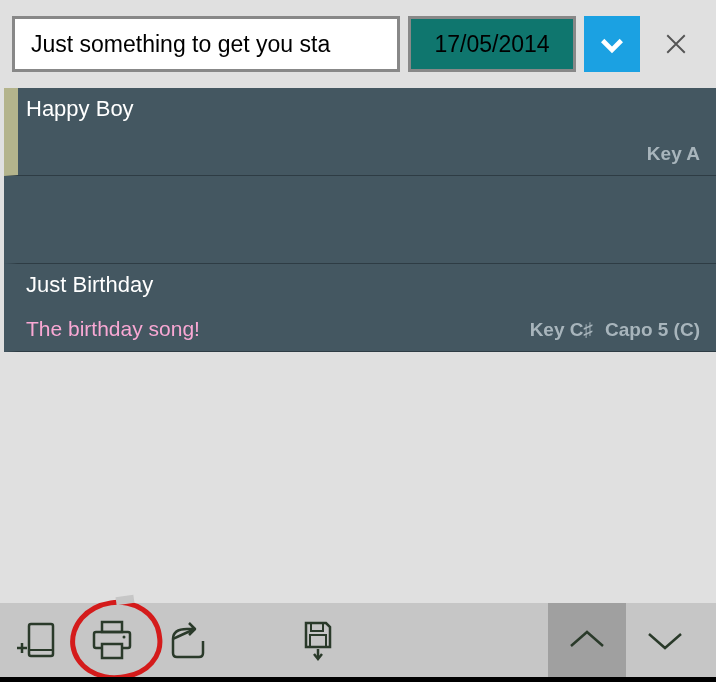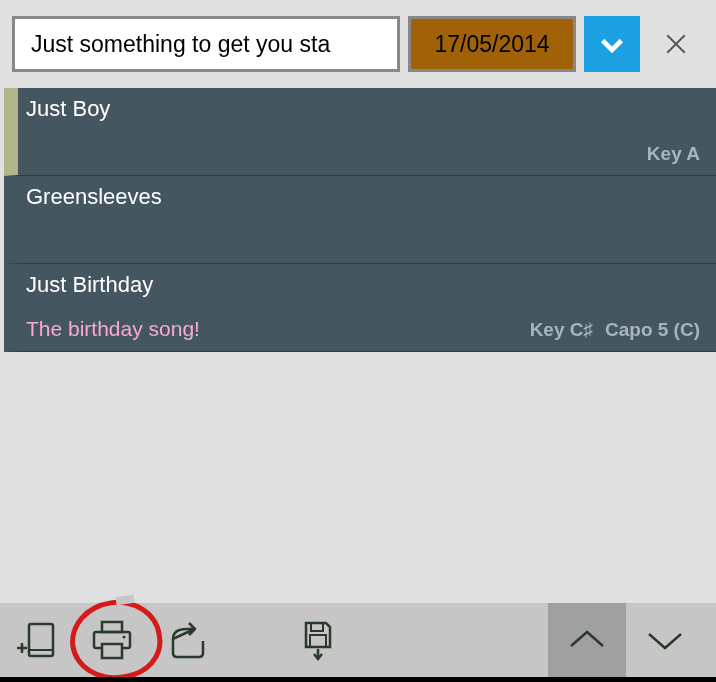--- a/index.html
+++ b/index.html
@@ -29,21 +29,21 @@
       text-overflow: clip;
       white-space: nowrap;
       overflow: hidden;
     }
     .date-input {
       width: 168px;
       height: 56px;
       font-size: 23px;
       text-align: center;
       border: 3px solid #888;
-      background: #a16207;
+      background: #0f766e;
       font-family: inherit;
     }
     .confirm-btn {
       width: 56px;
       height: 56px;
       background: #1ba1e2;
       border: none;
       display: flex;
       align-items: center;
       justify-content: center;
@@ -195,28 +195,27 @@
   </button>
   <button class="close-btn">
     <svg width="30" height="30" viewBox="0 0 24 24">
       <path d="M5 5 L19 19 M19 5 L5 19" stroke="#555" stroke-width="1.5" fill="none"></path>
     </svg>
   </button>
 </div>
 
 <div class="song-list">
   <div class="song-item selected">
-    <div class="song-title">Just Boy</div>
+    <div class="song-title">Happy Boy</div>
     <div class="song-meta-row">
       <span class="song-subtitle"></span>
       <span class="song-key-info">Key A</span>
     </div>
   </div>
   <div class="song-item">
-    <div class="song-title">Greensleeves</div>
   </div>
   <div class="song-item">
     <div class="song-title">Just Birthday</div>
     <div class="song-meta-row">
       <span class="song-subtitle">The birthday song!</span>
       <span class="song-key-info">
         <span>Key C♯</span><span class="gap"></span><span>Capo 5 (C)</span>
       </span>
     </div>
   </div>

